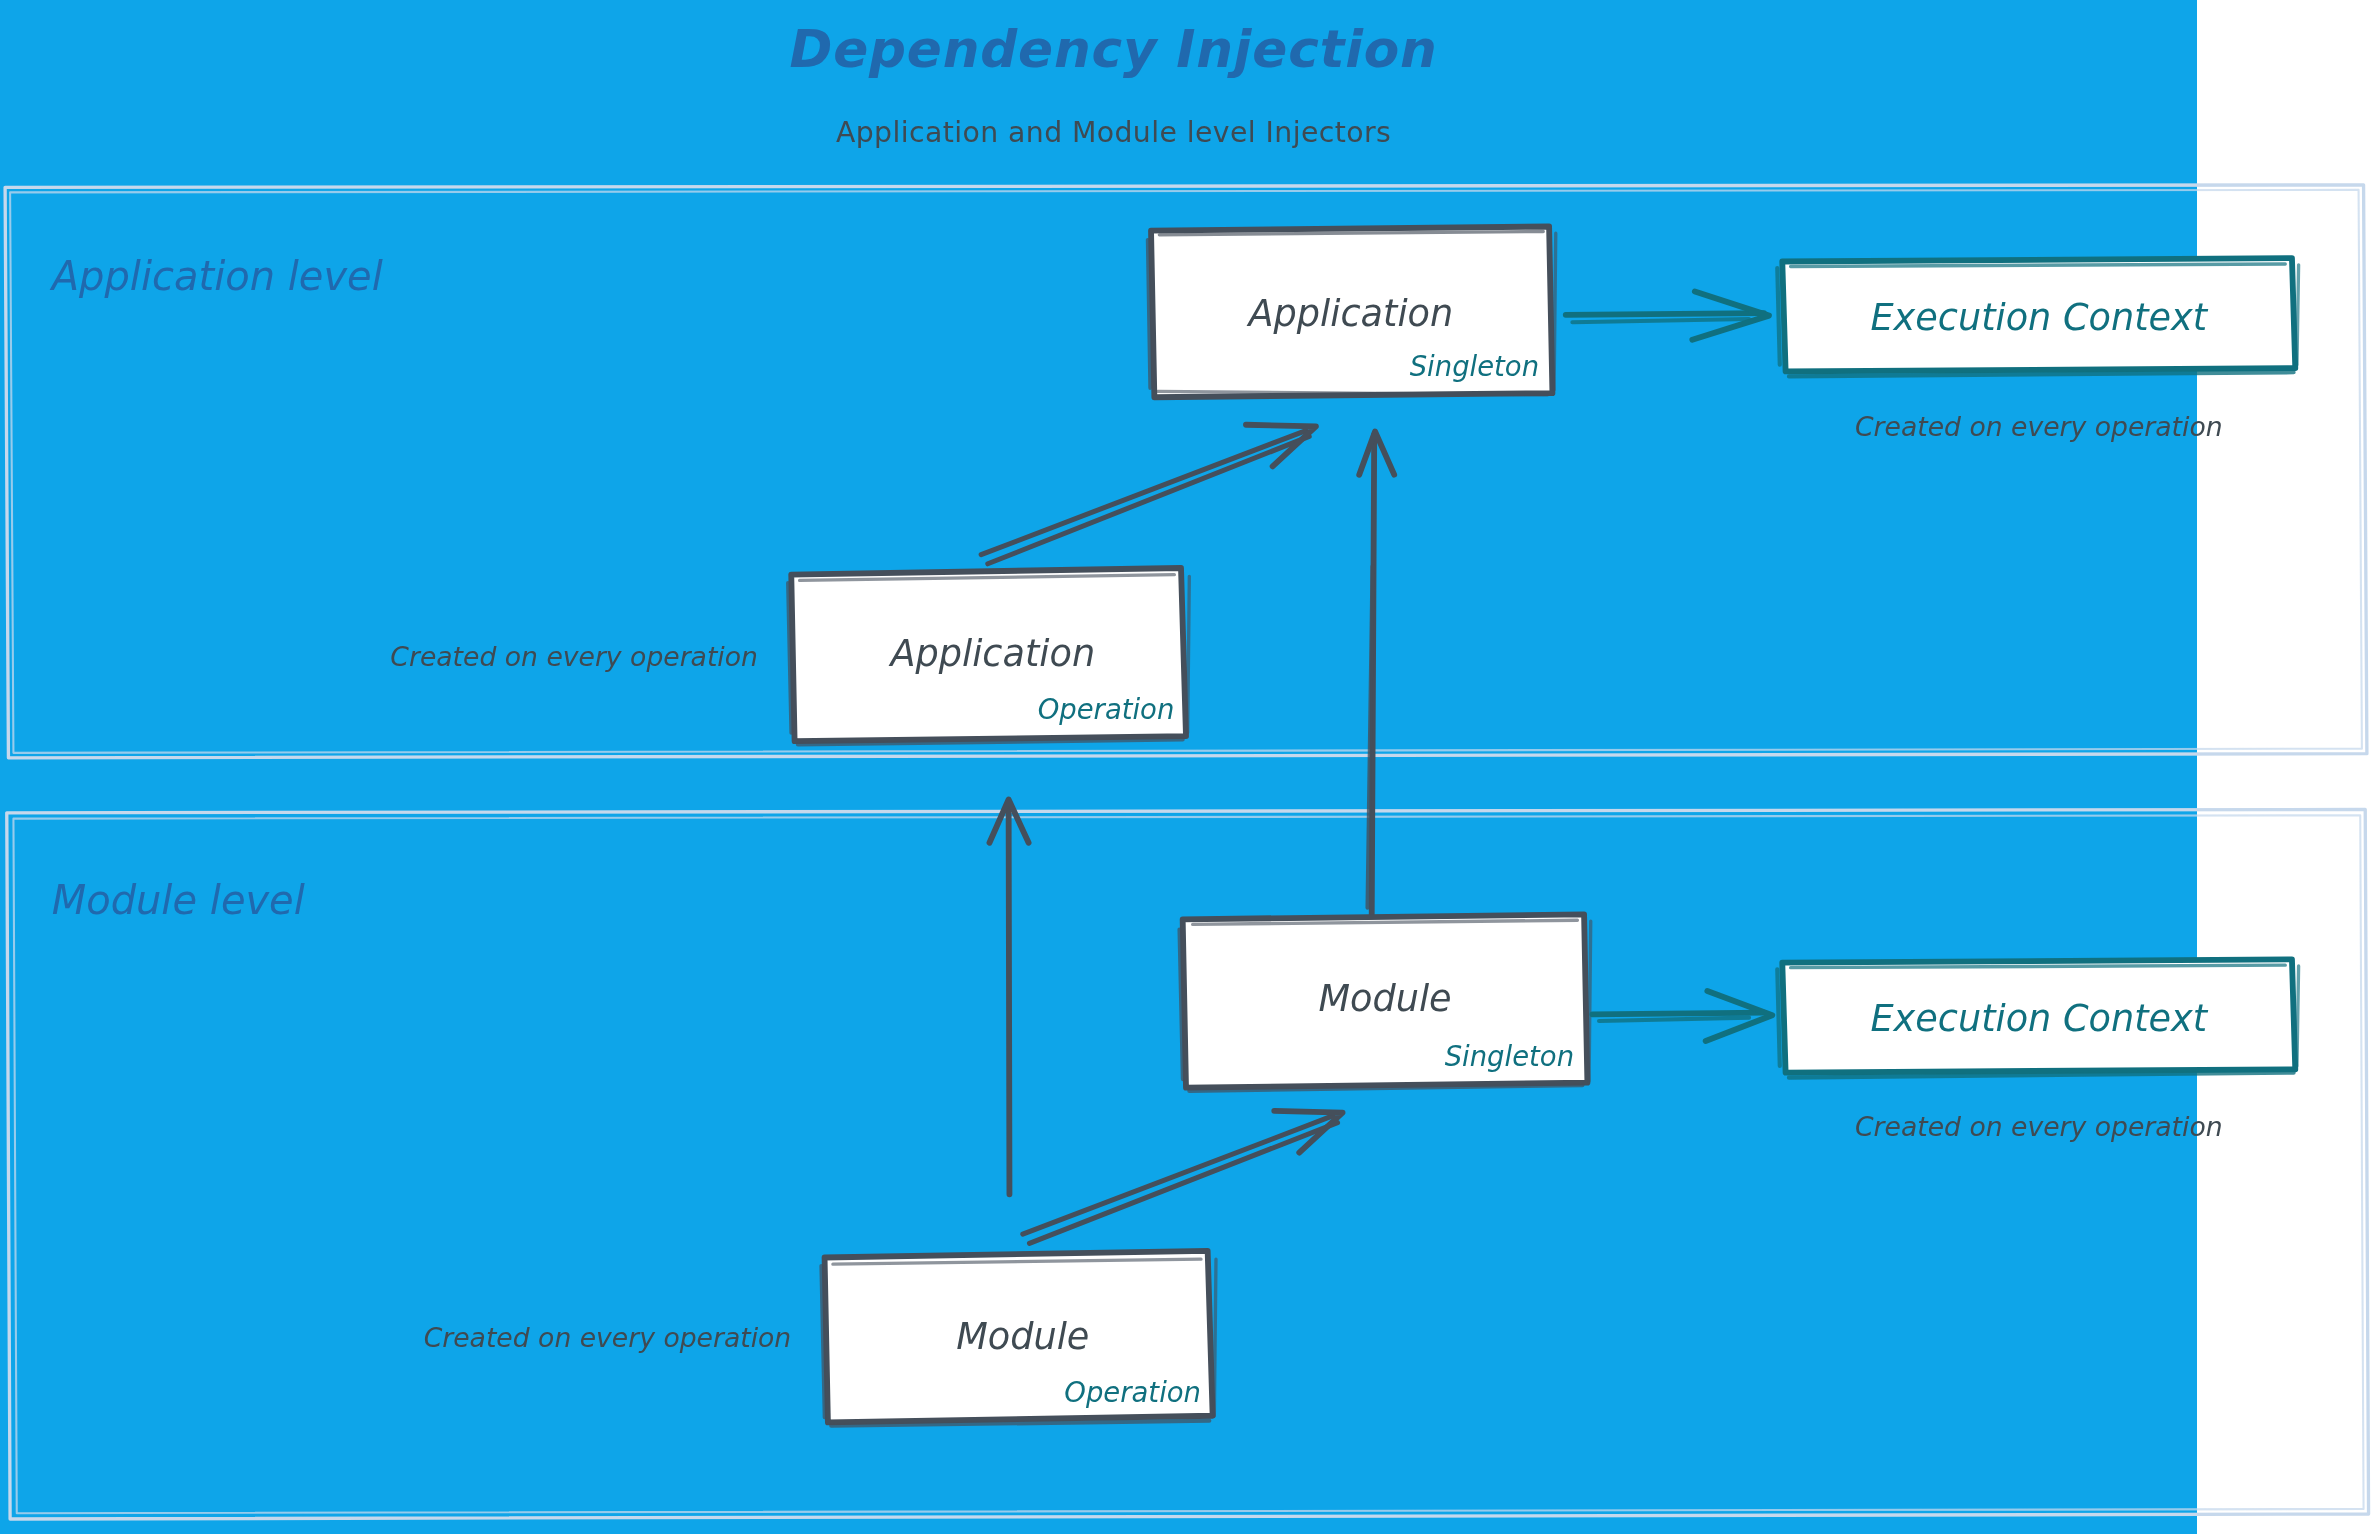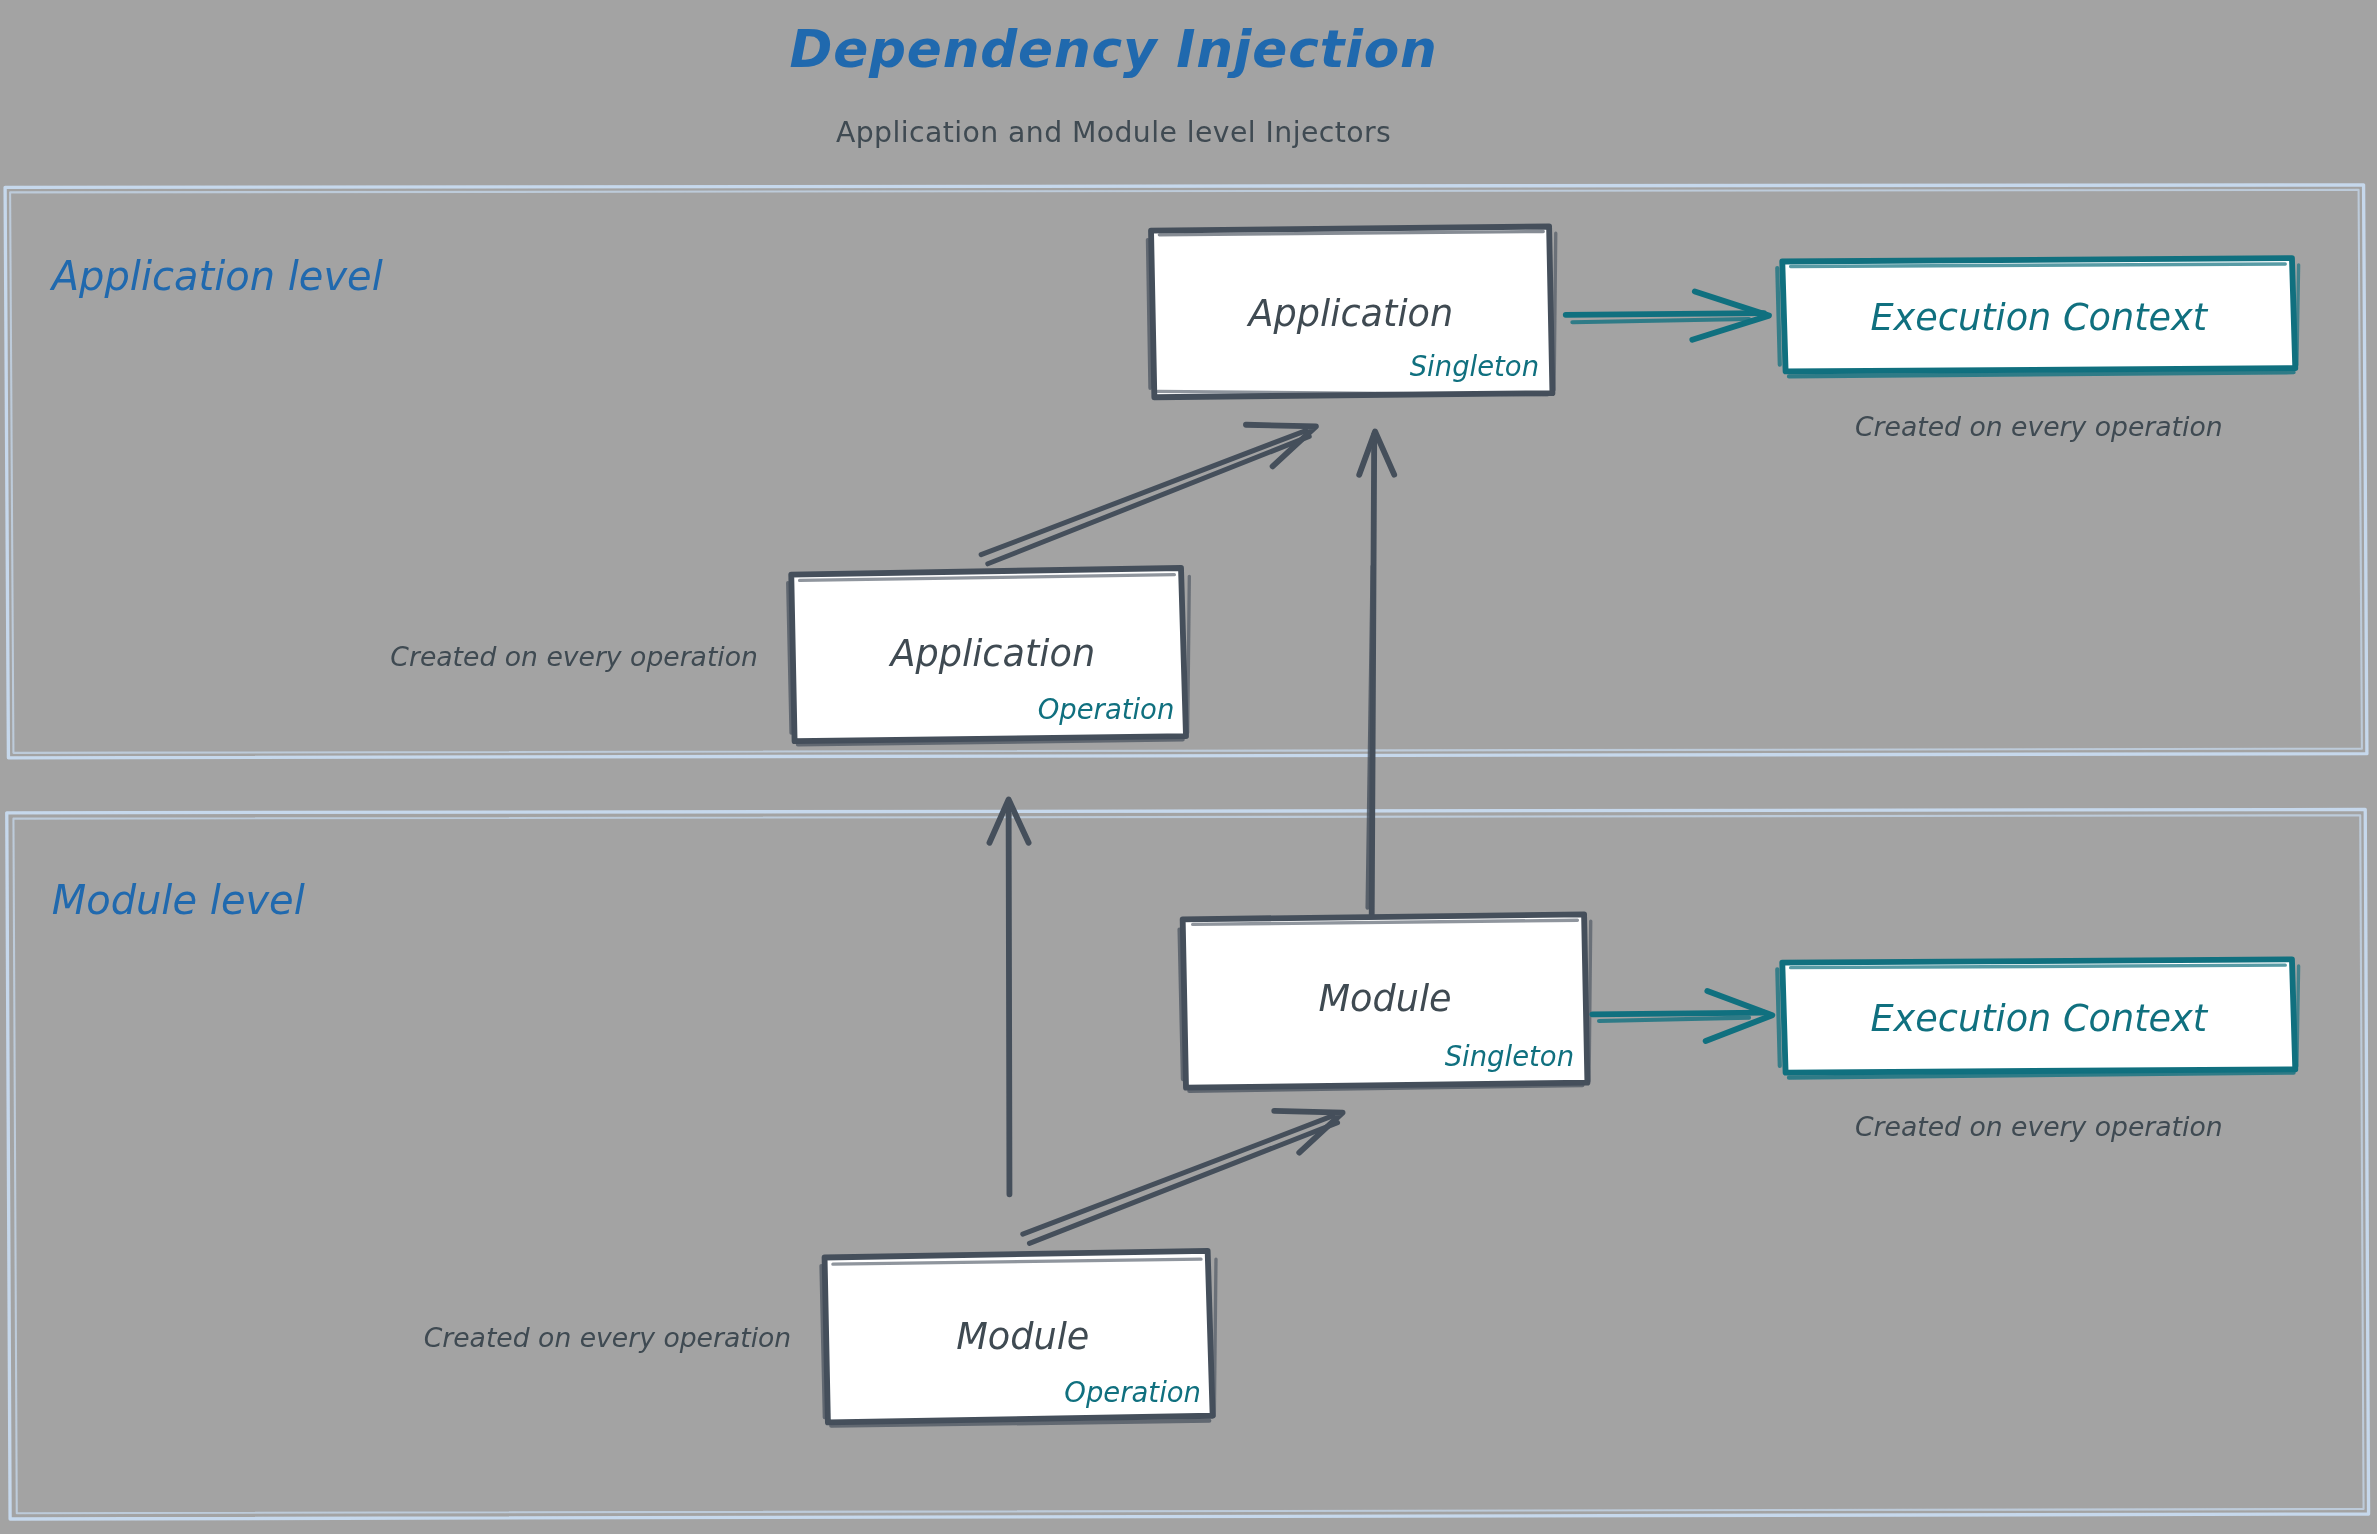--- a/index.html
+++ b/index.html
@@ -9,23 +9,23 @@
   }
   body {
     width: 2377px;
     height: 1534px;
     font-family: "DejaVu Sans", sans-serif;
     overflow: hidden;
     position: relative;
   }
   #stage {
     position: relative;
-    width: 2377px;
+    width: 2197px;
     height: 1534px;
-    background: #a3a3a3;
+    background: #0ea5e9;
   }
   #diagram {
     position: absolute;
     left: 0;
     top: 0;
     width: 2377px;
     height: 1534px;
   }
   text { white-space: pre; }
 </style>

